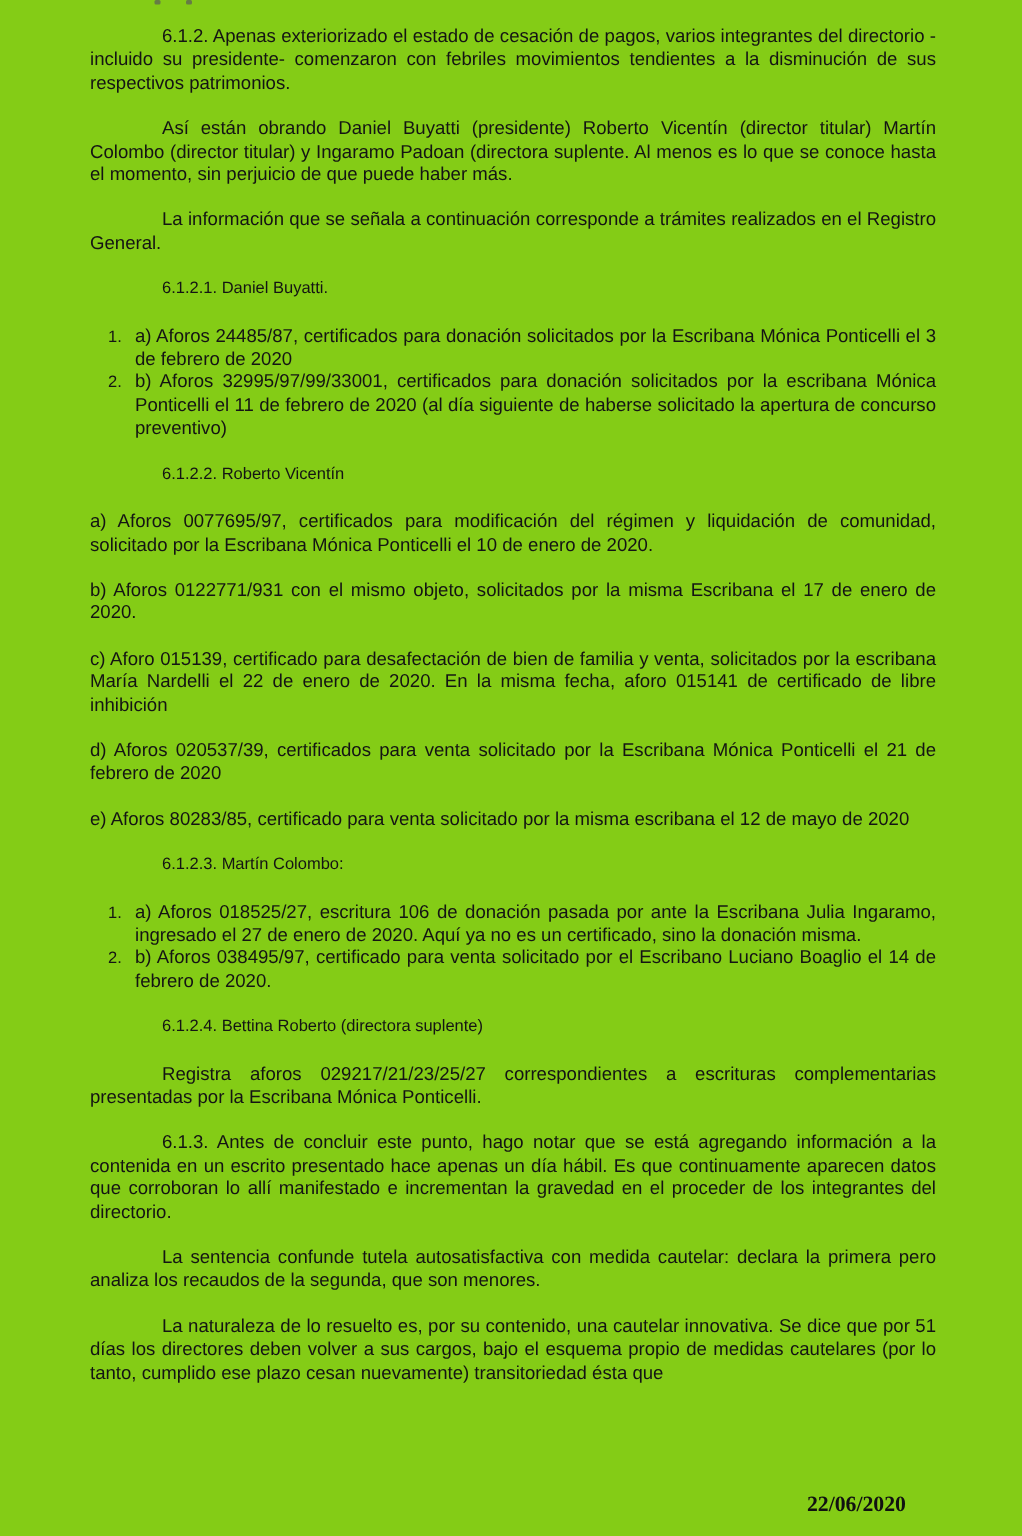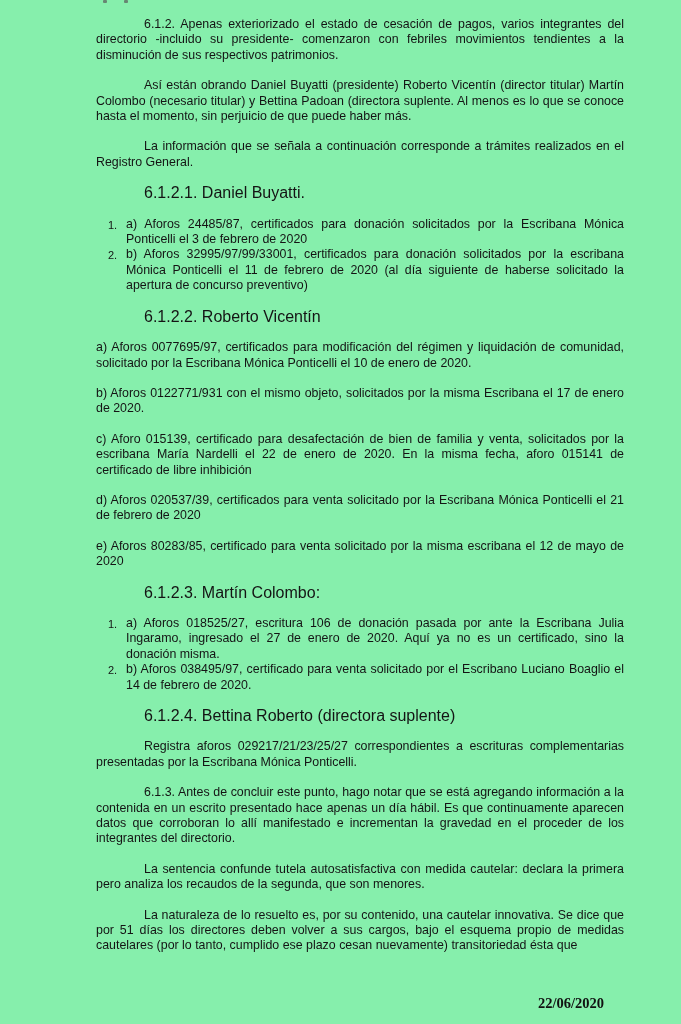--- a/index.html
+++ b/index.html
@@ -5,40 +5,40 @@
   html, body {
     margin: 0;
     padding: 0;
     background: #ffffff;
   }
   .page {
     position: relative;
     width: 681px;
     height: 1024px;
     box-sizing: border-box;
-    background: #86efac;
-    padding: 17px 57px 0 96px;
+    background: #84cc16;
+    padding: 17px 57px 0 60px;
     font-family: "Liberation Sans", sans-serif;
     font-size: 12.4px;
     line-height: 15.4px;
     color: #141414;
     overflow: hidden;
   }
   .para {
     margin: 0 0 15px 0;
     text-align: justify;
   }
   .para.first-indent {
     text-indent: 48px;
   }
   .heading {
     margin: 0 0 16px 0;
     padding-left: 48px;
     font-weight: normal;
-    font-size: 16px;
+    font-size: 11px;
   }
   .olist {
     margin: 0 0 15px 0;
   }
   .olist-item {
     position: relative;
     padding-left: 30px;
     text-align: justify;
   }
   .olist-item .marker {
@@ -71,21 +71,21 @@
 </head>
 <body>
 
 <div class="page">
 
   <span class="scan-mark m1"></span>
   <span class="scan-mark m2"></span>
 
   <p class="para first-indent">6.1.2. Apenas exteriorizado el estado de cesación de pagos, varios integrantes del directorio -incluido su presidente- comenzaron con febriles movimientos tendientes a la disminución de sus respectivos patrimonios.</p>
 
-  <p class="para first-indent">Así están obrando Daniel Buyatti (presidente) Roberto Vicentín (director titular) Martín Colombo (necesario titular) y Bettina Padoan (directora suplente. Al menos es lo que se conoce hasta el momento, sin perjuicio de que puede haber más.</p>
+  <p class="para first-indent">Así están obrando Daniel Buyatti (presidente) Roberto Vicentín (director titular) Martín Colombo (director titular) y Ingaramo Padoan (directora suplente. Al menos es lo que se conoce hasta el momento, sin perjuicio de que puede haber más.</p>
 
   <p class="para first-indent">La información que se señala a continuación corresponde a trámites realizados en el Registro General.</p>
 
   <p class="heading">6.1.2.1. Daniel Buyatti.</p>
 
   <div class="olist">
     <div class="olist-item">
       <span class="marker">1.</span>
       <span>a) Aforos 24485/87, certificados para donación solicitados por la Escribana Mónica Ponticelli el 3 de febrero de 2020</span>
     </div>

